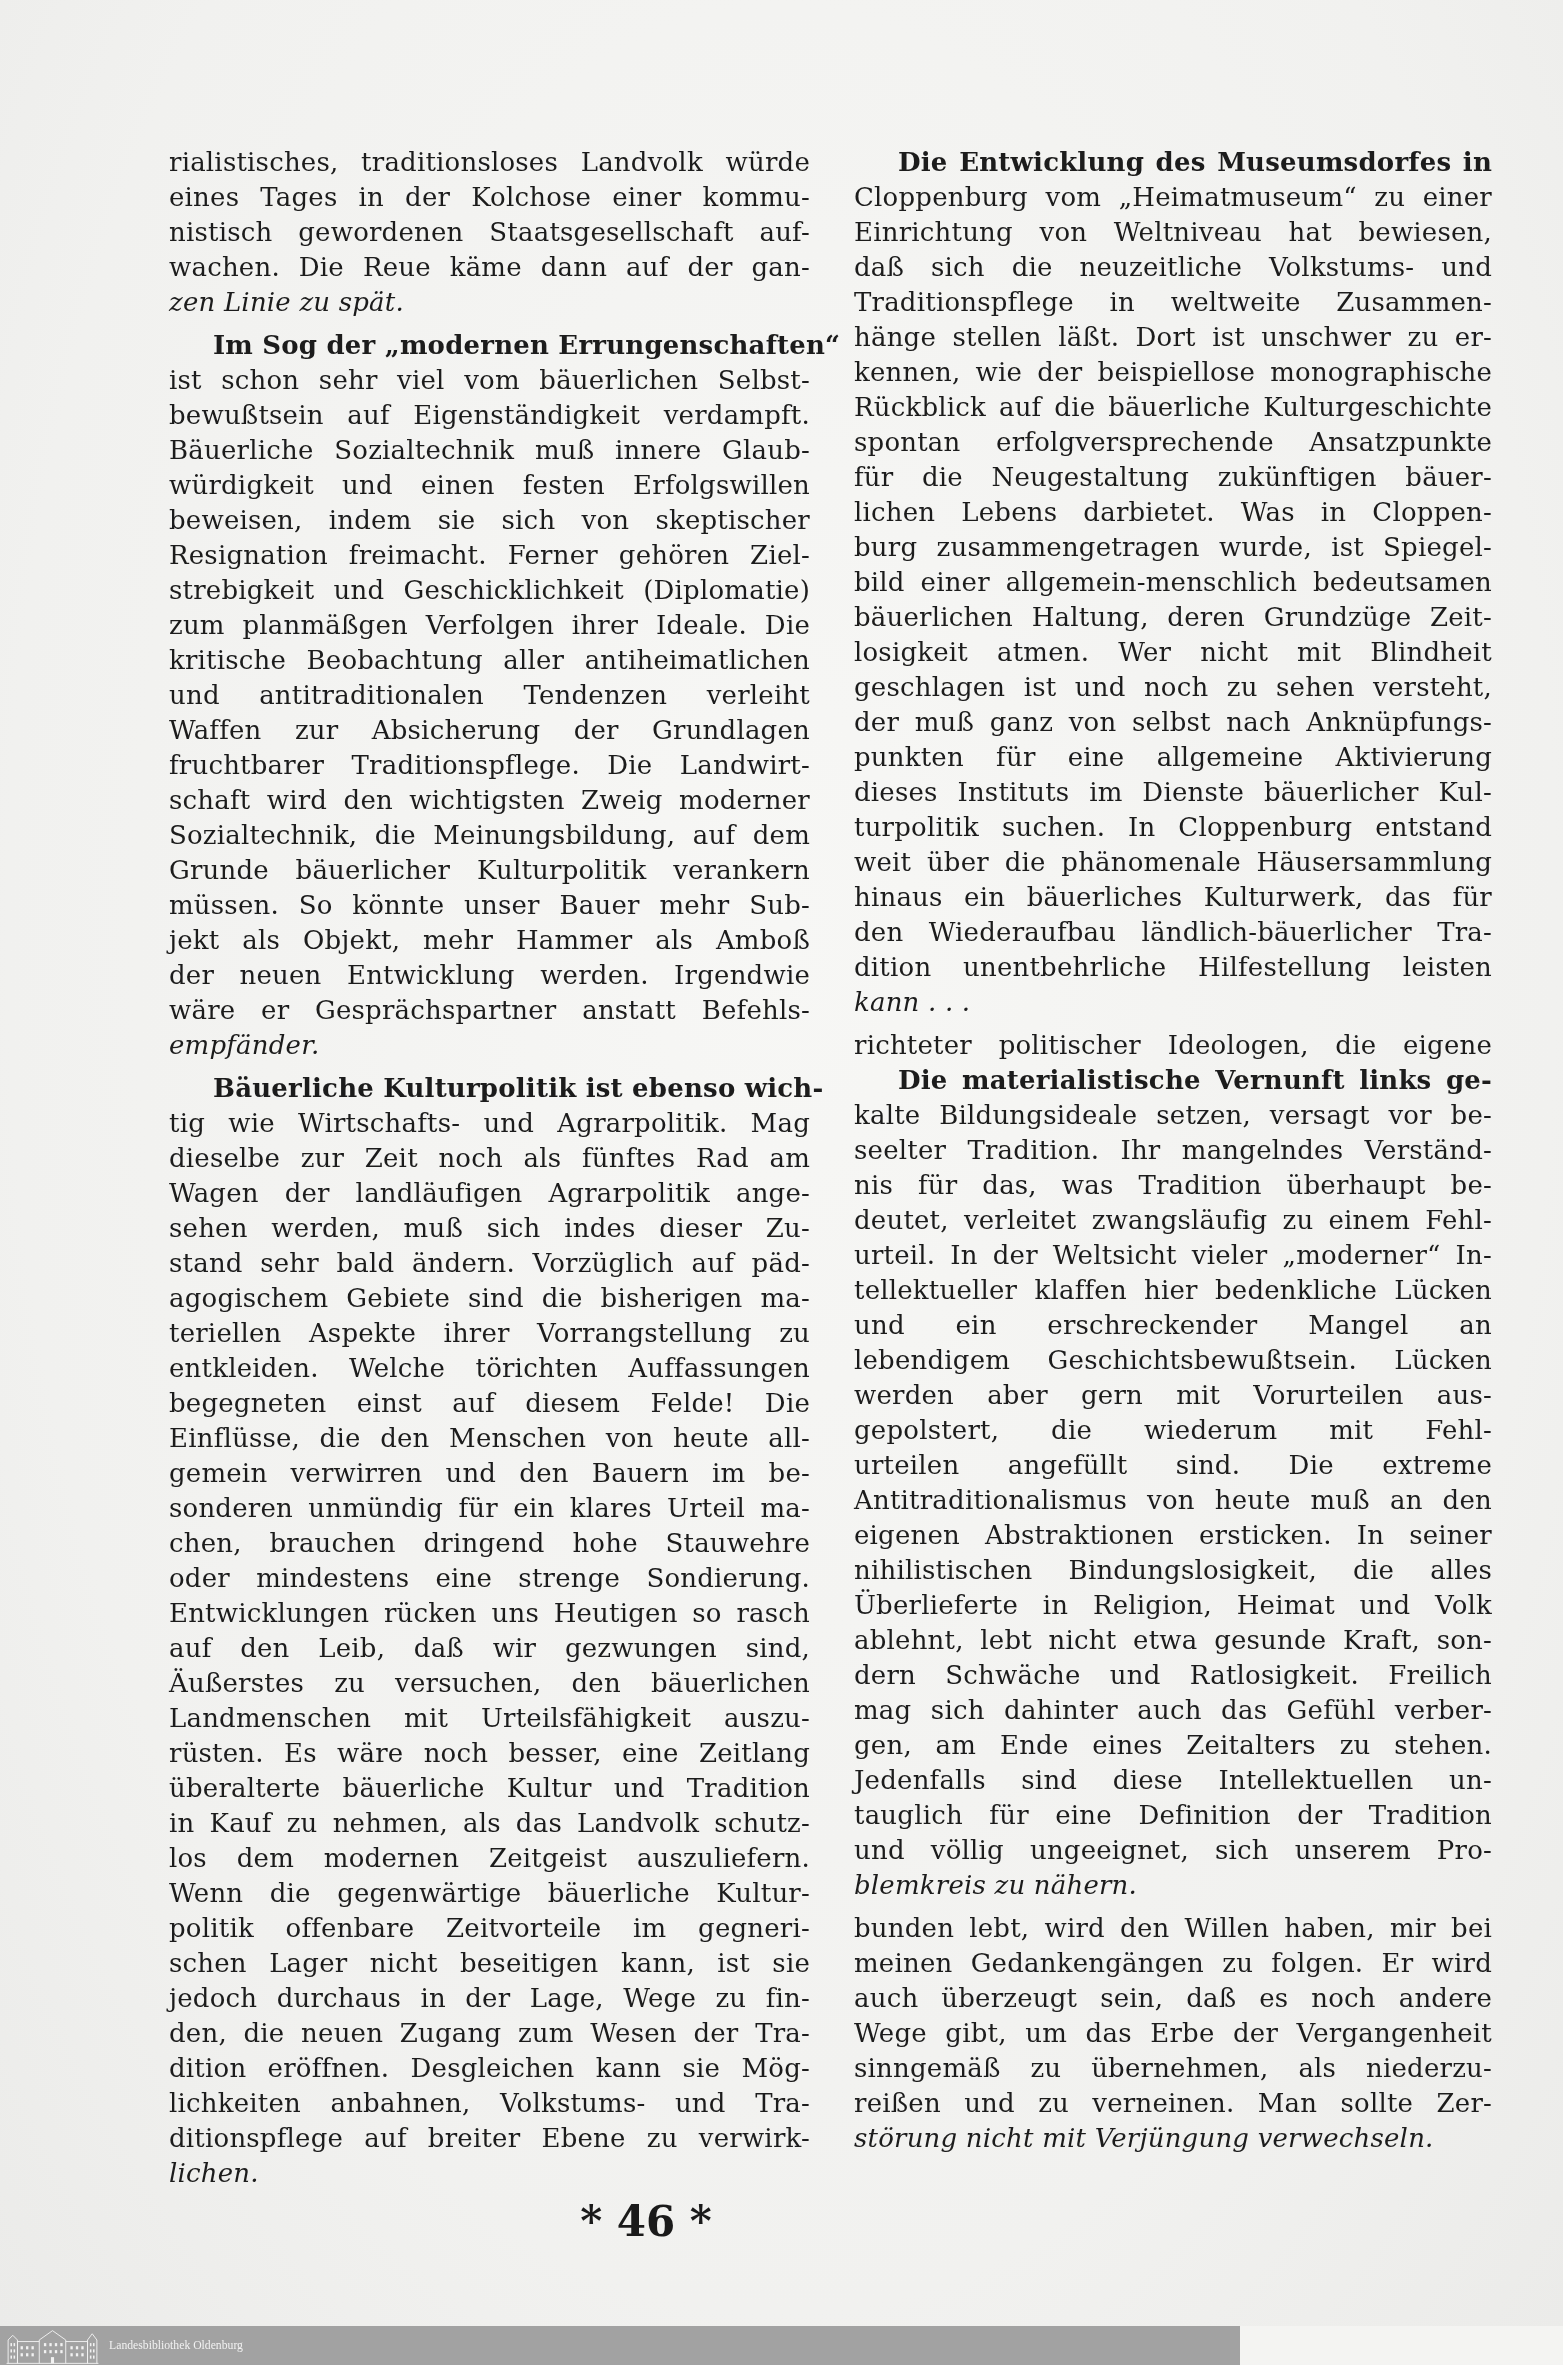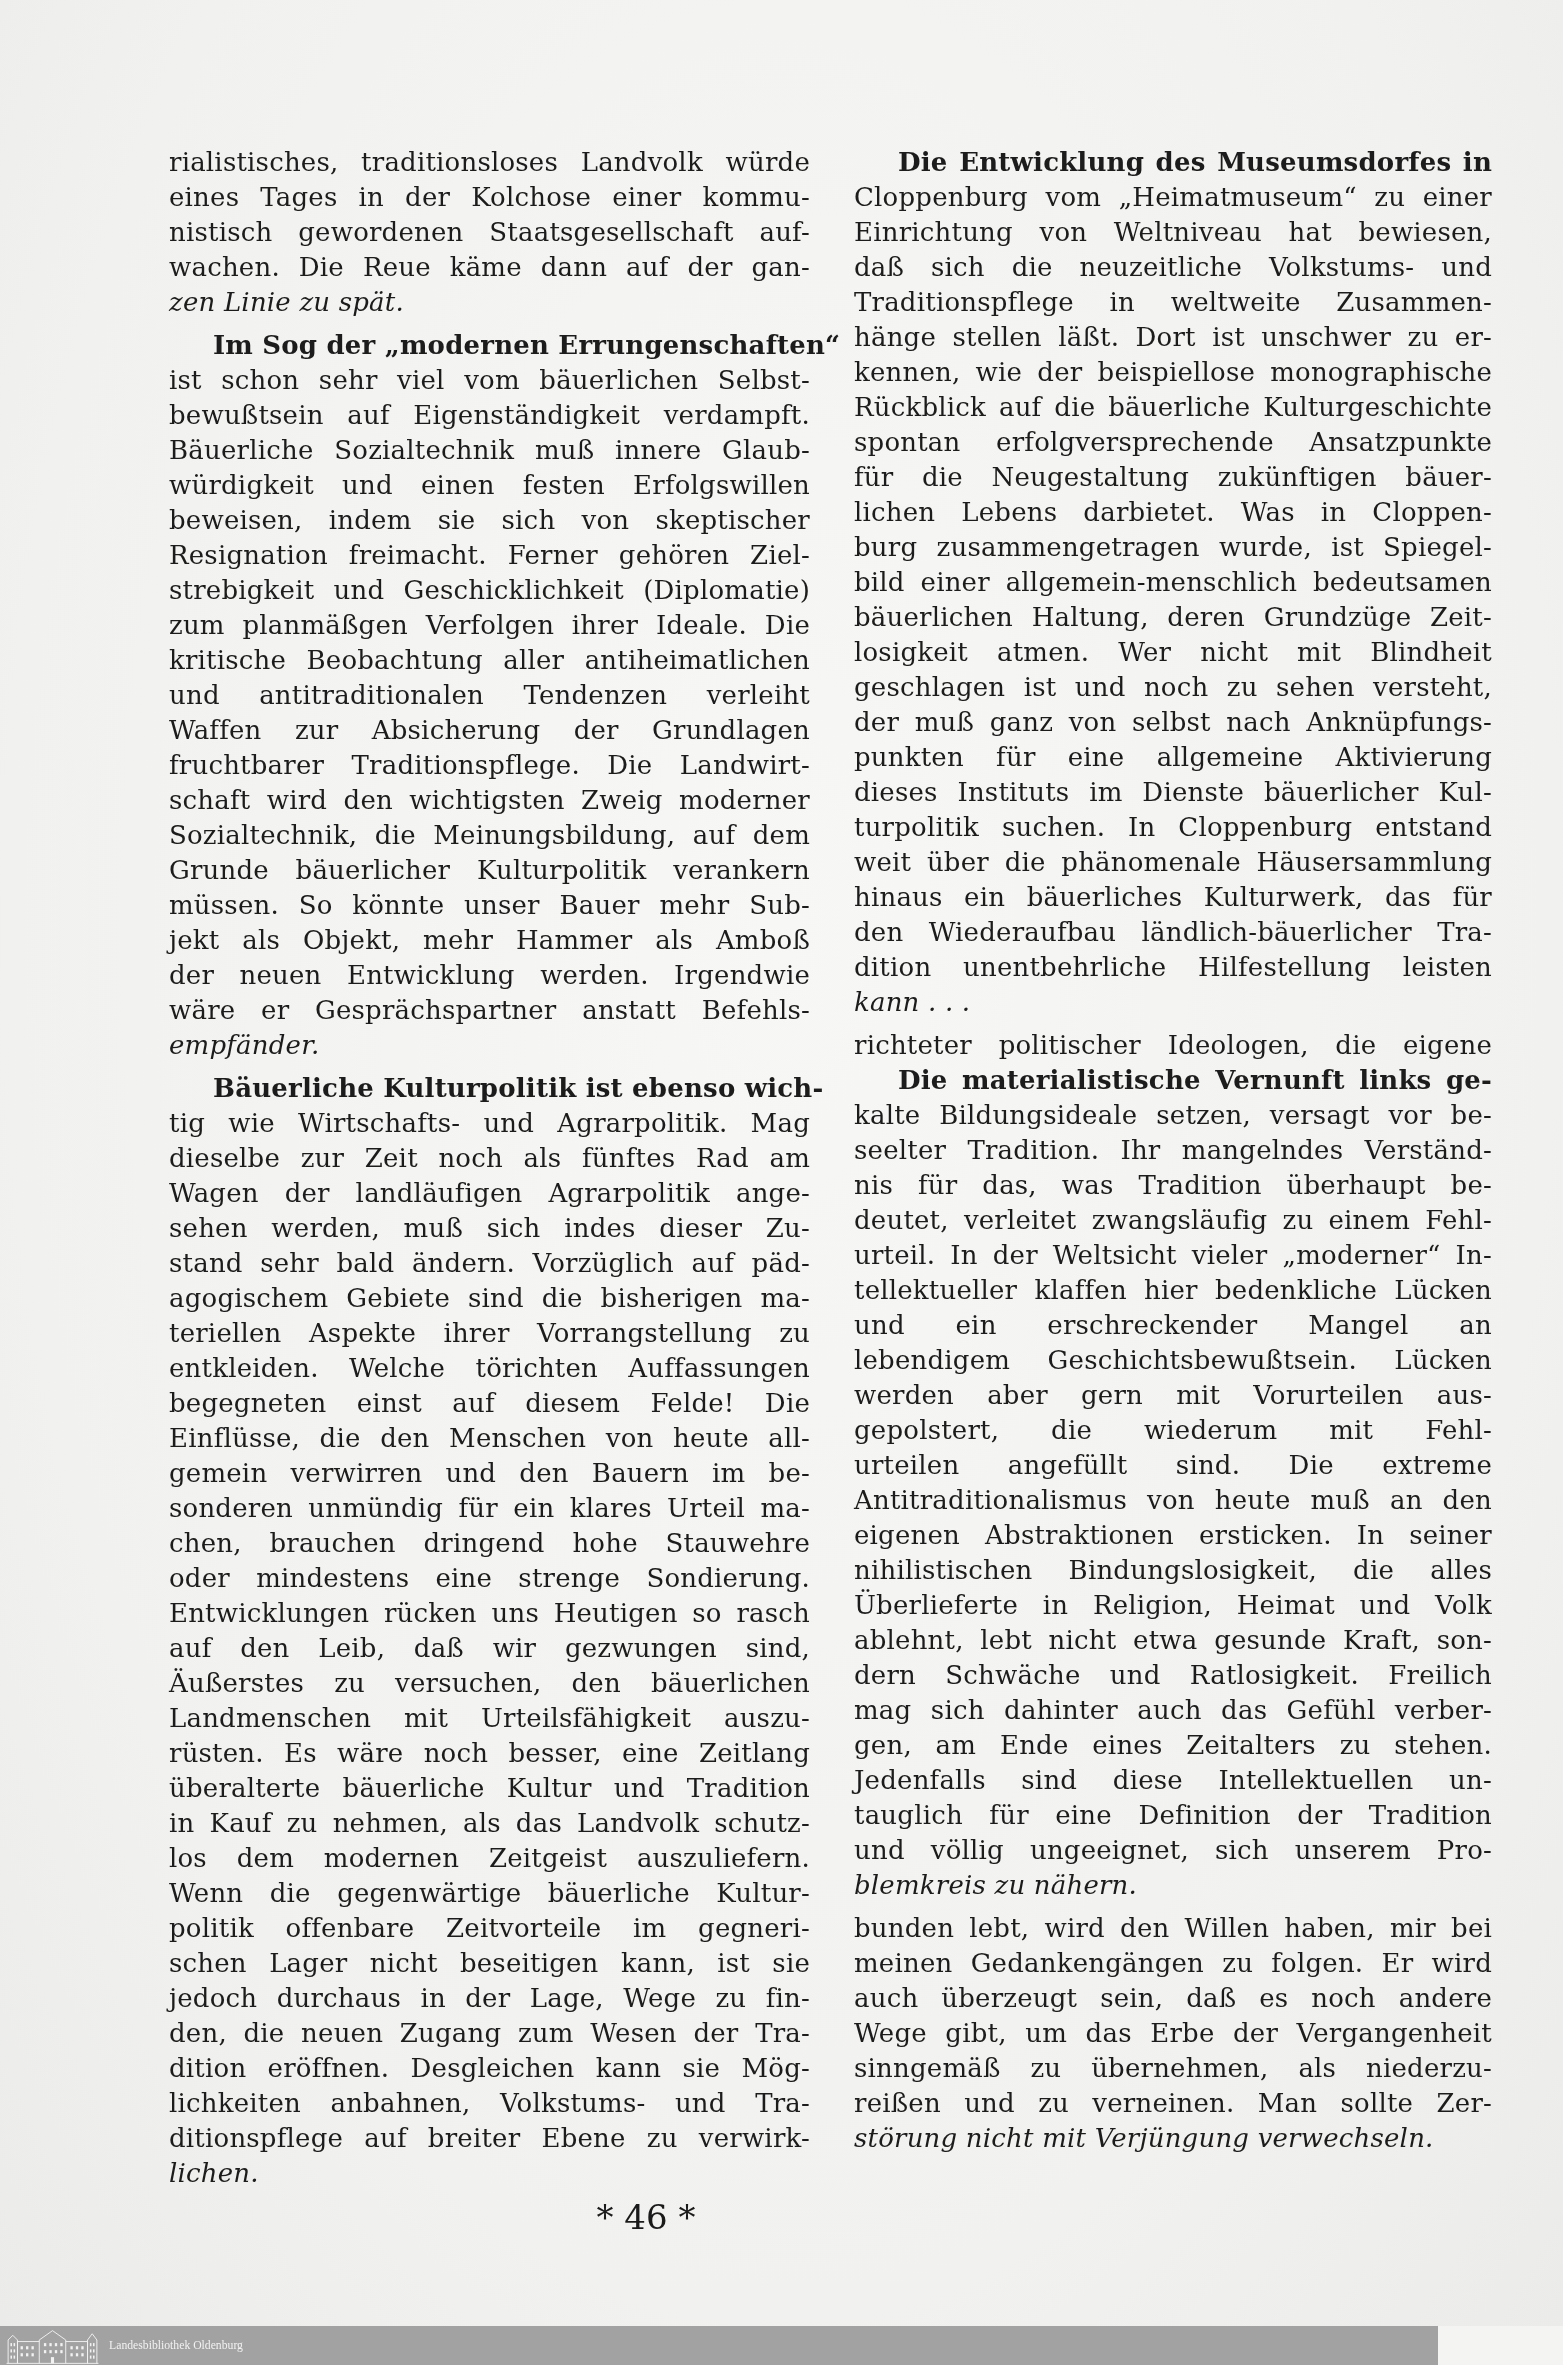--- a/index.html
+++ b/index.html
@@ -18,25 +18,25 @@
     display: block; height: 35px; line-height: 35px;
     font-size: 26px; white-space: nowrap;
     text-align: justify; text-align-last: justify;
     letter-spacing: 0.2px;
   }
   .line.last { text-align-last: left; font-style: italic; }
   .line.indent { padding-left: 44px; font-weight: bold; }
   .para-gap { height: 7.8px; }
   .page-number {
     position: absolute; left: 0; width: 1292px; top: 2197px;
-    text-align: center; font-size: 34px; font-weight: normal;
+    text-align: center; font-size: 42px; font-weight: bold;
     font-family: "DejaVu Serif", "Liberation Serif", serif; color: #1a1a1a;
   }
   .footer-bar {
-    position: absolute; left: 0; top: 2326px; width: 1438px; height: 39px;
+    position: absolute; left: 0; top: 2326px; width: 1240px; height: 39px;
     background: #a2a2a2; display: flex; align-items: center;
   }
   .footer-logo { width: 95px; height: 36px; margin-left: 4.7px; margin-top: 3.1px; }
   .footer-text {
     margin-left: 9.4px; color: #f2f2f2; font-size: 11.7px;
     font-family: "Liberation Serif", "DejaVu Serif", serif;
   }
 </style>
 </head>
 <body>

